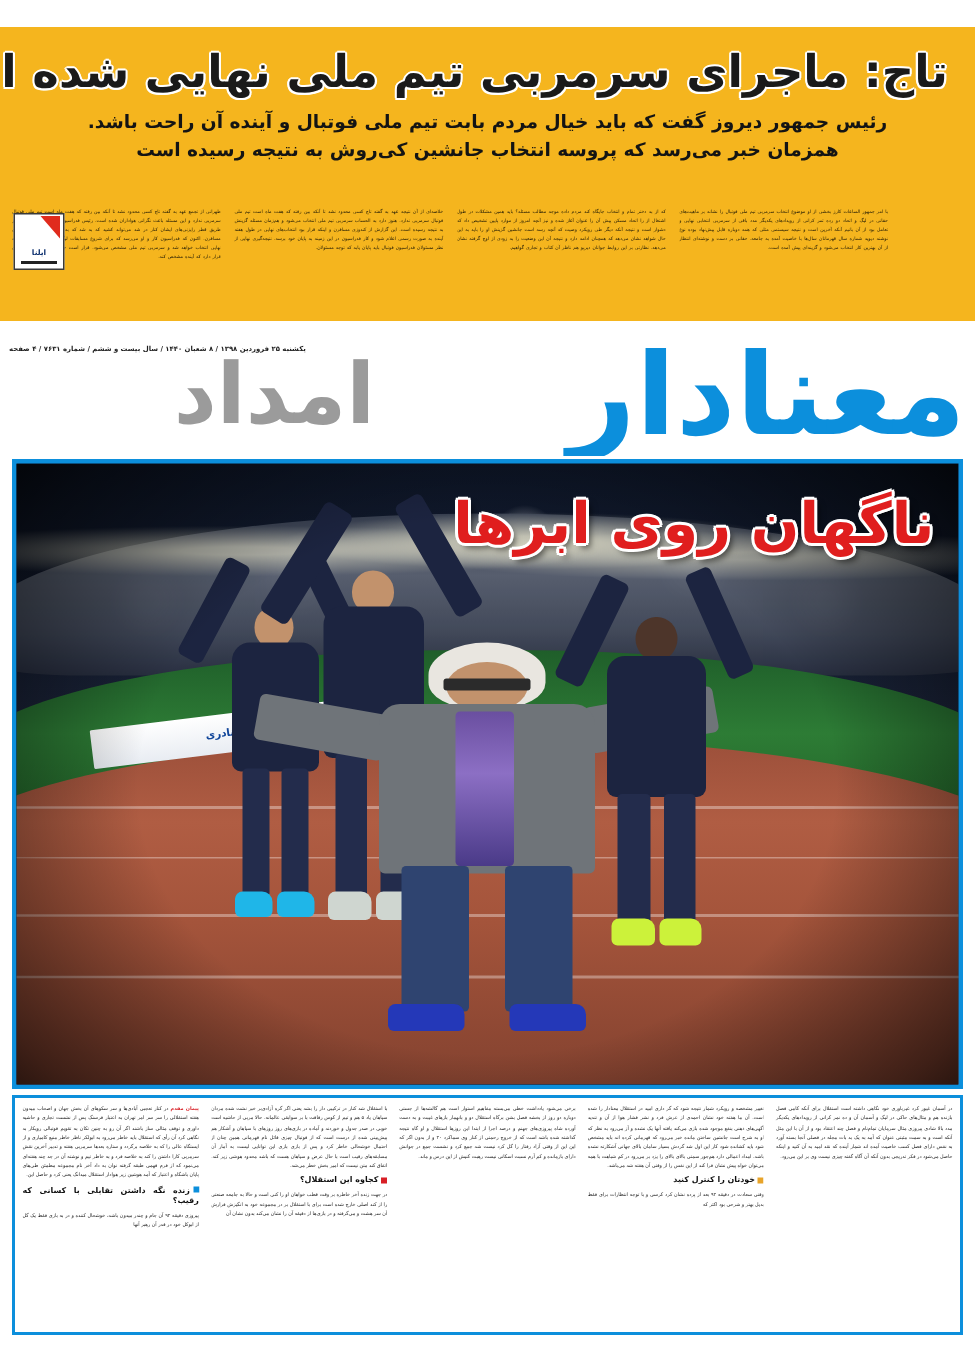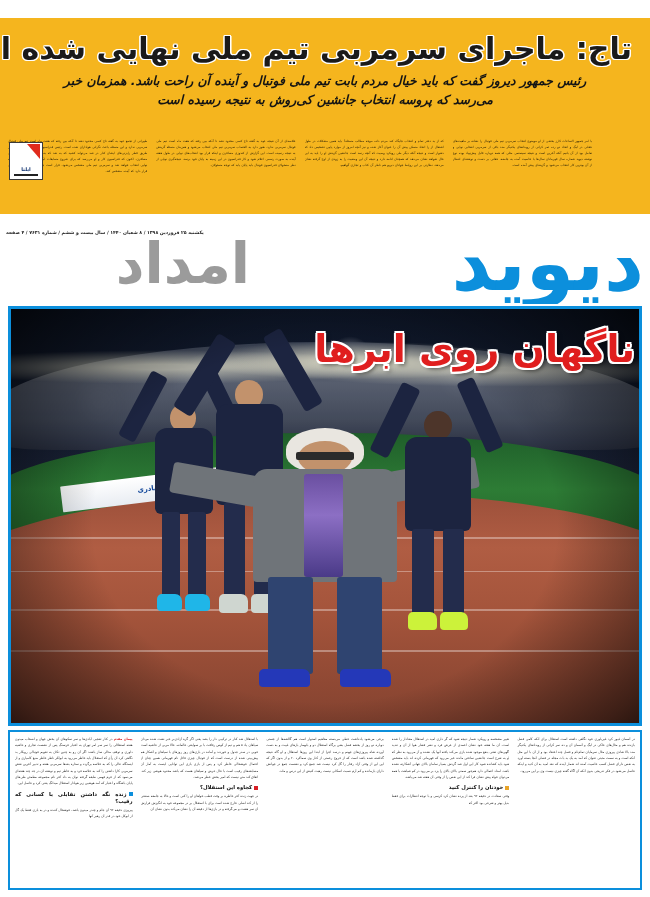--- a/index.html
+++ b/index.html
@@ -42,21 +42,20 @@
     white-space: nowrap;
   }
   .banner-sub {
     direction: rtl;
     text-align: center;
     color: #141414;
     font-size: 12.4px;
     font-weight: bold;
     line-height: 1.5;
     padding: 7px 42px 0 42px;
-    font-style: italic;
   }
   .banner-cols {
     position: absolute;
     left: 8px;
     right: 58px;
     top: 120px;
     height: 70px;
     display: flex;
     flex-direction: row-reverse;
     gap: 9px;
@@ -279,21 +278,21 @@
   .skin { background: #c2926c; }
   .skin-d { background: #4d352a; }
   .grey-j { background: #6f7479; }
 
   
   .coach { left: 38%; top: 30%; width: 24%; height: 62%; }
 
   
   .head-wrap {
     position: absolute;
-    right: 4px;
+    right: 16px;
     top: 20px;
     width: 360px;
     direction: rtl;
     z-index: 5;
   }
   .head-main {
     font-size: 38px;
     font-weight: bold;
     color: #e01e1e;
     line-height: 1.06;
@@ -381,21 +380,21 @@
     <div class="logo-text">ایلنا</div>
     <div class="logo-bar"></div>
   </div>
 </div>
 
 <div class="datestrip">
   <span>یکشنبه ۲۵ فروردین ۱۳۹۸ / ۸ شعبان ۱۴۴۰ / سال بیست و ششم / شماره ۷۶۳۱ / ۴ صفحه</span>
 </div>
 
 <div class="masthead">
-  <div class="masthead-main">دیوید</div>
+  <div class="masthead-main">معنادار</div>
   <div class="masthead-sec">امداد</div>
 </div>
 
 <div class="photo-panel">
   <div class="photo">
     <div class="sky"></div>
     <div class="stand"></div>
     <div class="stand-lights"></div>
     <div class="pitch"></div>
     <div class="track">

